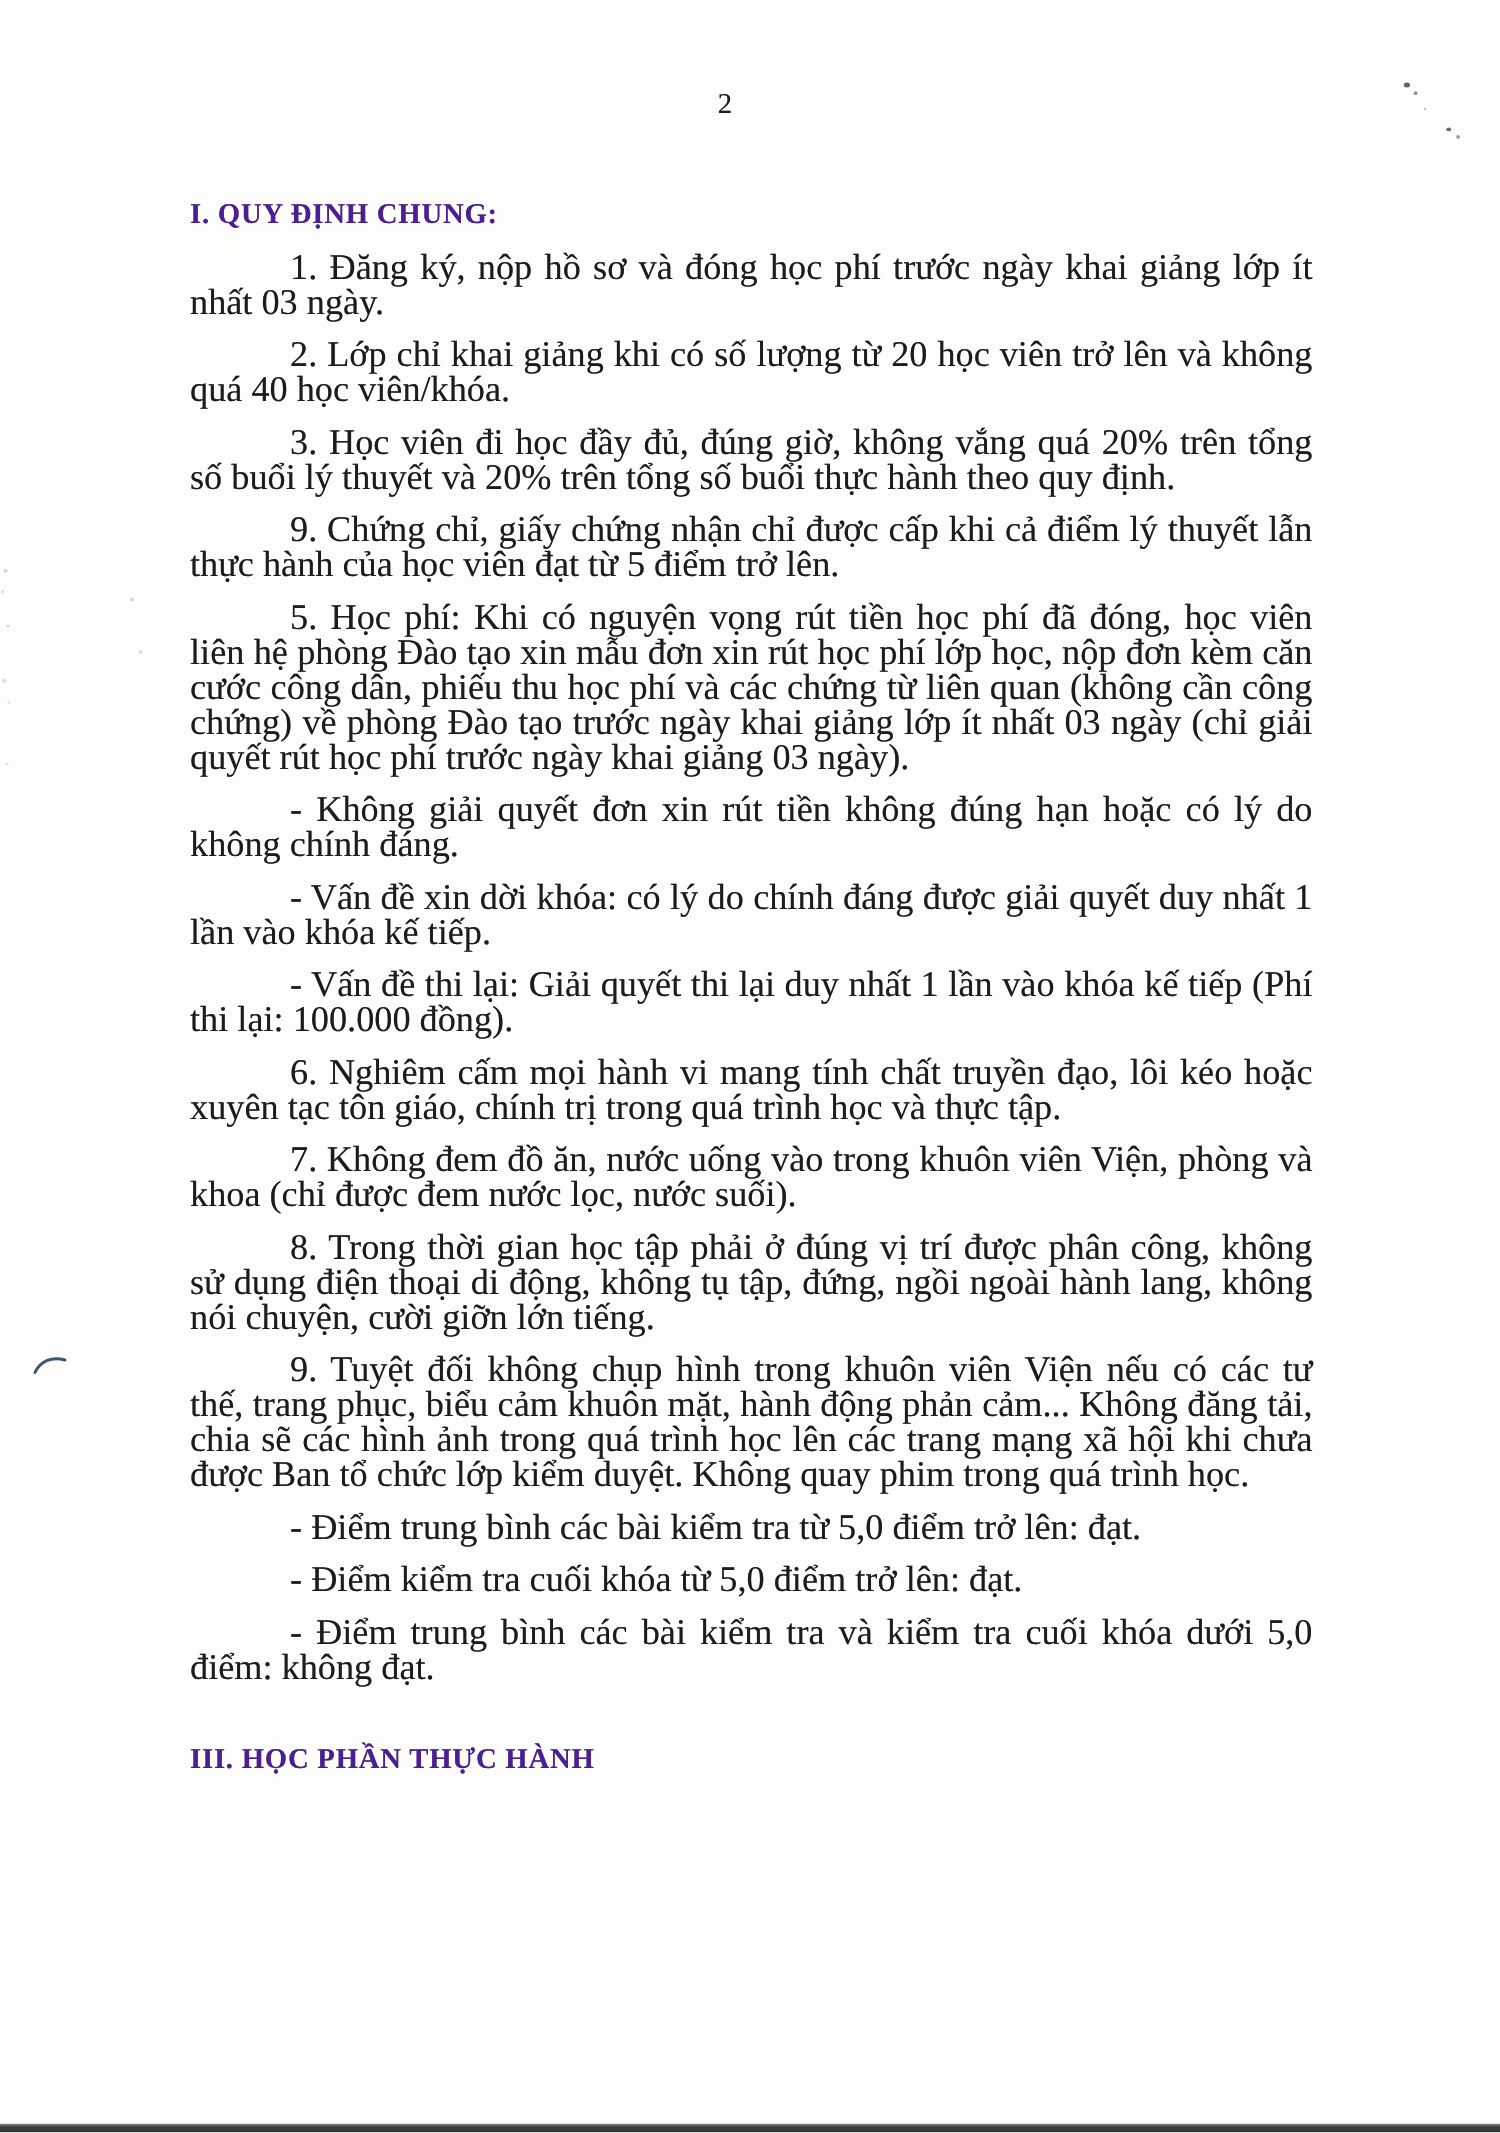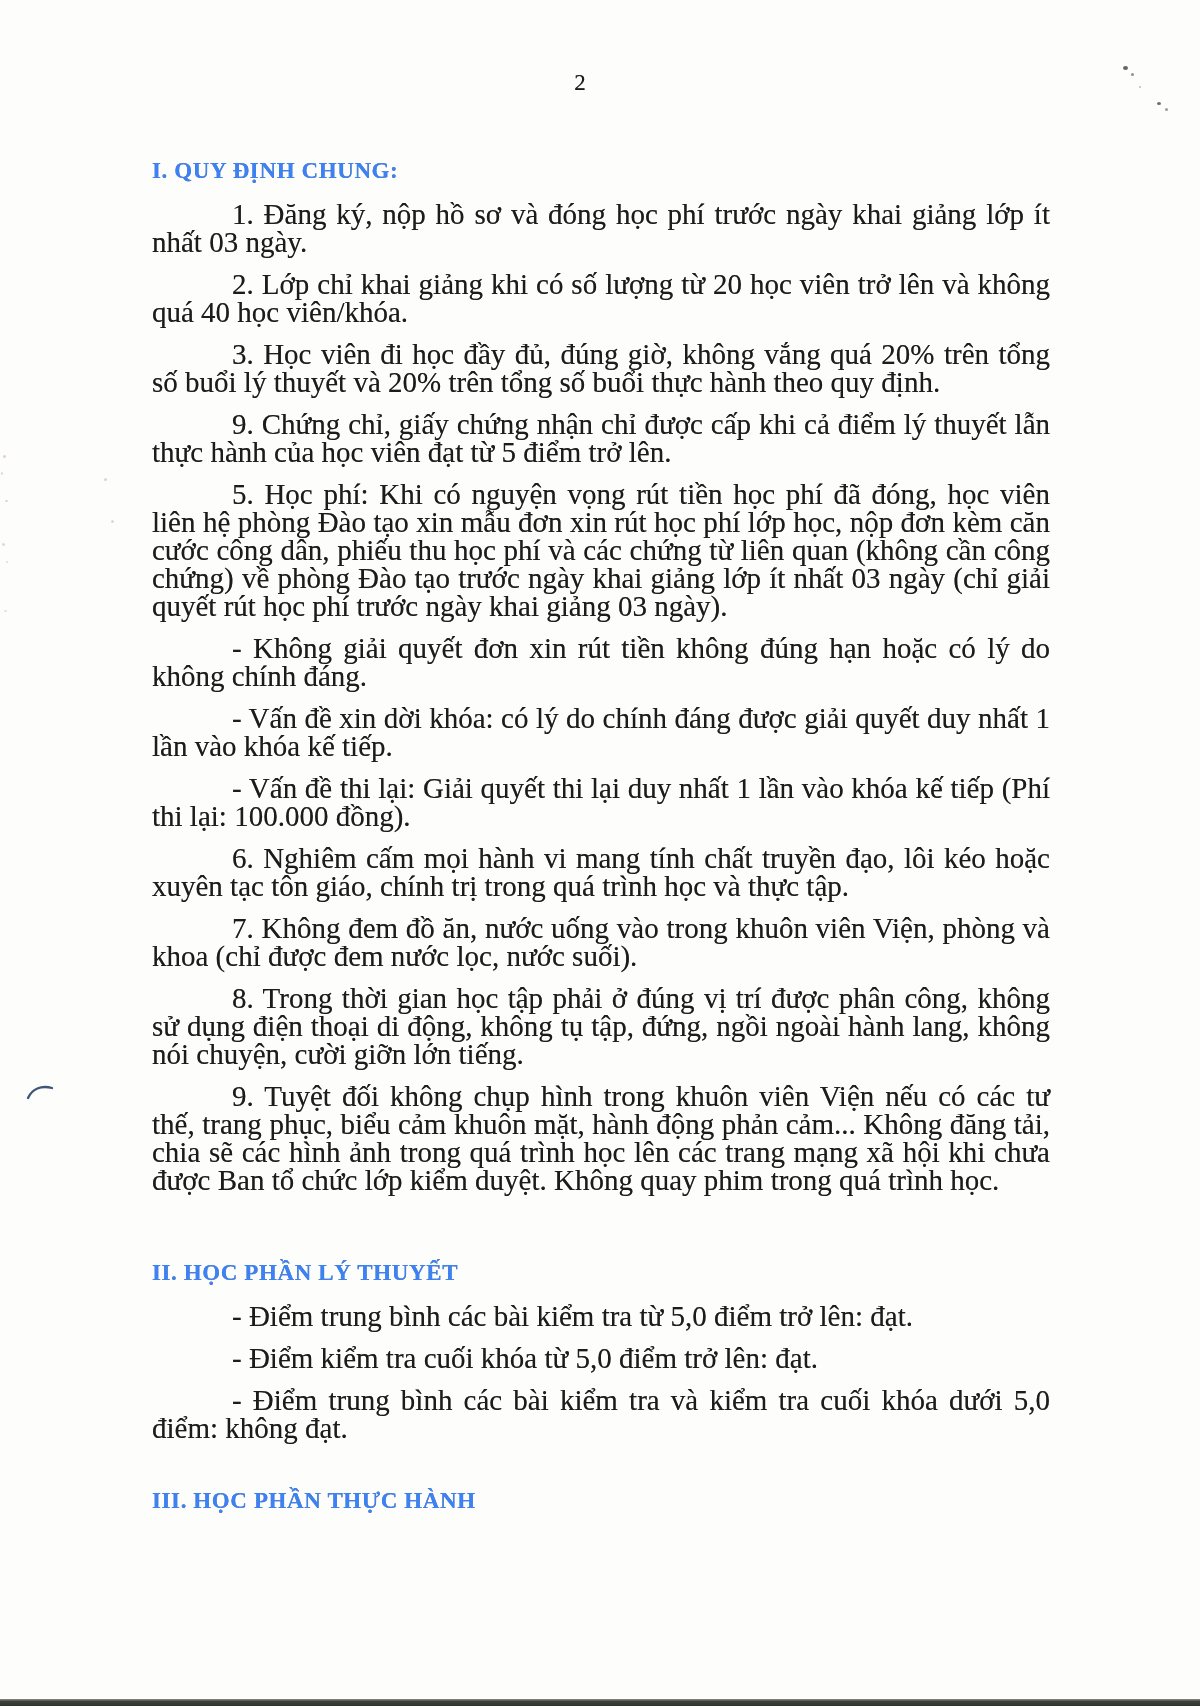--- a/index.html
+++ b/index.html
@@ -39,21 +39,21 @@
     font-weight: bold;
     letter-spacing: 0.5px;
     color: #101010;
   }
   .section-heading {
     margin: 0;
     font-size: 23px;
     line-height: 30px;
     font-weight: bold;
     letter-spacing: 0.6px;
-    color: #3b82f6;
+    color: #4c1d95;
   }
   .section-heading.h-i   { margin-top: 60px; }
   .section-heading.h-ii  { margin-top: 64px; }
   .section-heading.h-iii { margin-top: 44px; }
   .para {
     margin: 14px 0 0 0;
     font-size: 29px;
     line-height: 28px;
     text-align: justify;
     text-indent: 80px;
@@ -122,21 +122,20 @@
     <p class="para"><span>- Vấn đề thi lại: Giải quyết thi lại duy nhất 1 lần vào khóa kế tiếp </span><span class="italic">(Phí thi lại: 100.000 đồng).</span></p>
 
     <p class="para"><span>6. Nghiêm cấm mọi hành vi mang tính chất truyền đạo, lôi kéo hoặc xuyên tạc tôn giáo, chính trị trong quá trình học và thực tập.</span></p>
 
     <p class="para"><span>7. Không đem đồ ăn, nước uống vào trong khuôn viên Viện, phòng và khoa (chỉ được đem nước lọc, nước suối).</span></p>
 
     <p class="para"><span>8. Trong thời gian học tập phải ở đúng vị trí được phân công, không sử dụng điện thoại di động, không tụ tập, đứng, ngồi ngoài hành lang, không nói chuyện, cười giỡn lớn tiếng.</span></p>
 
     <p class="para"><span>9. Tuyệt đối không chụp hình trong khuôn viên Viện nếu có các tư thế, trang phục, biểu cảm khuôn mặt, hành động phản cảm... Không đăng tải, chia sẽ các hình ảnh trong quá trình học lên các trang mạng xã hội khi chưa được Ban tổ chức lớp kiểm duyệt. Không quay phim trong quá trình học.</span></p>
 
-    <h2 class="section-heading h-ii">II. HỌC PHẦN LÝ THUYẾT</h2>
 
 
     <p class="para"><span>- Điểm trung bình các bài kiểm tra từ 5,0 điểm trở lên: đạt.</span></p>
 
     <p class="para"><span>- Điểm kiểm tra cuối khóa từ 5,0 điểm trở lên: đạt.</span></p>
 
     <p class="para"><span>- Điểm trung bình các bài kiểm tra và kiểm tra cuối khóa dưới 5,0 điểm: không đạt.</span></p>
 
     <h2 class="section-heading h-iii">III. HỌC PHẦN THỰC HÀNH</h2>
 

